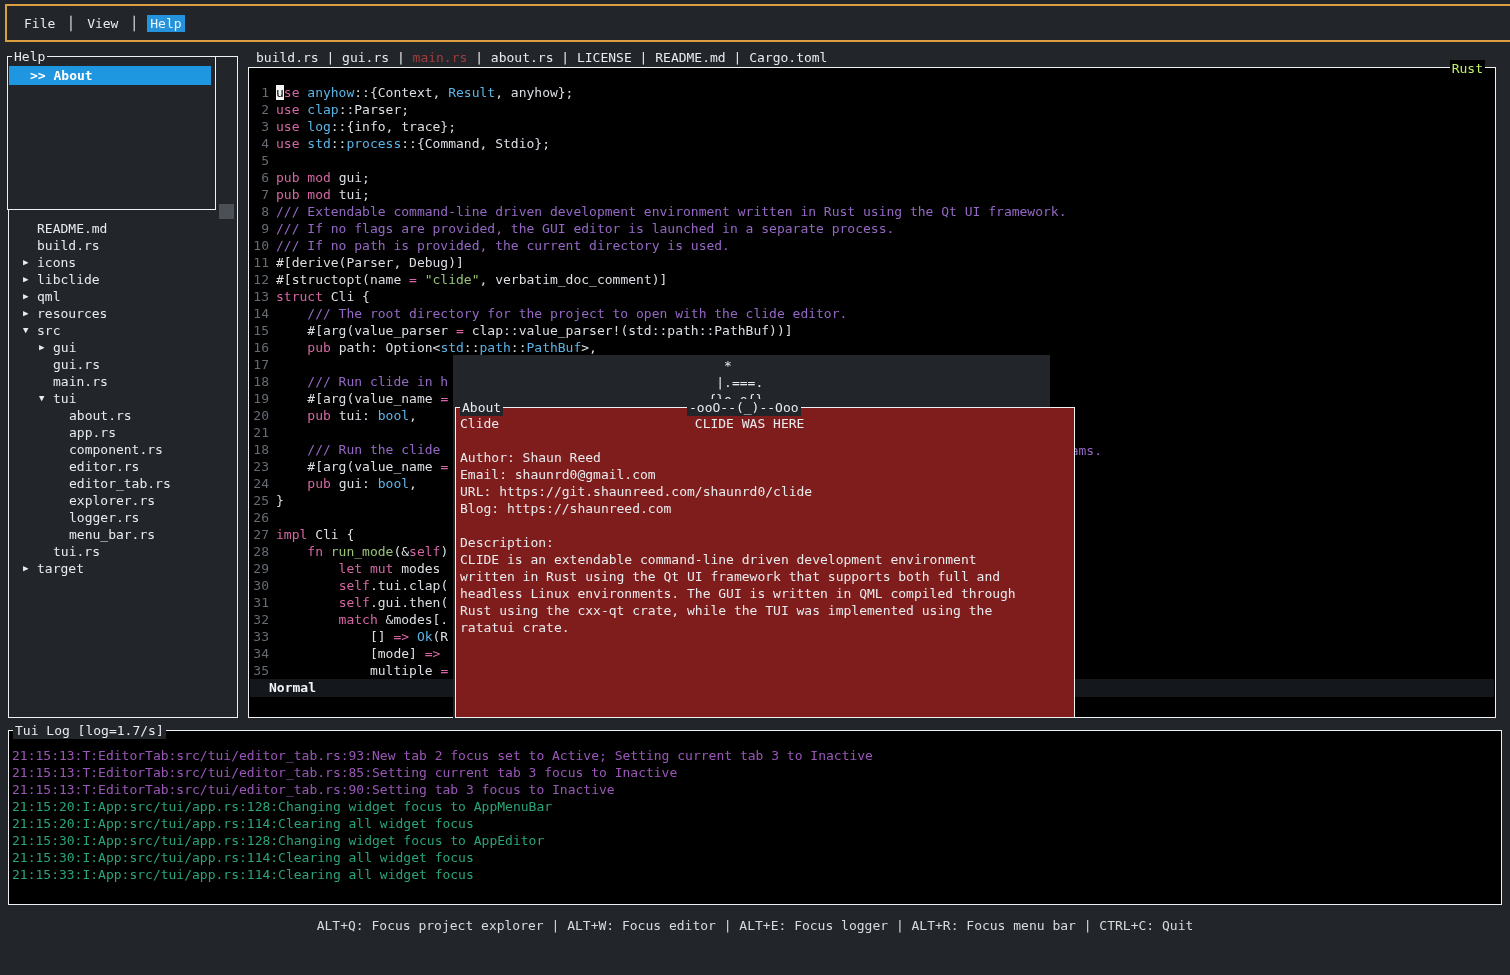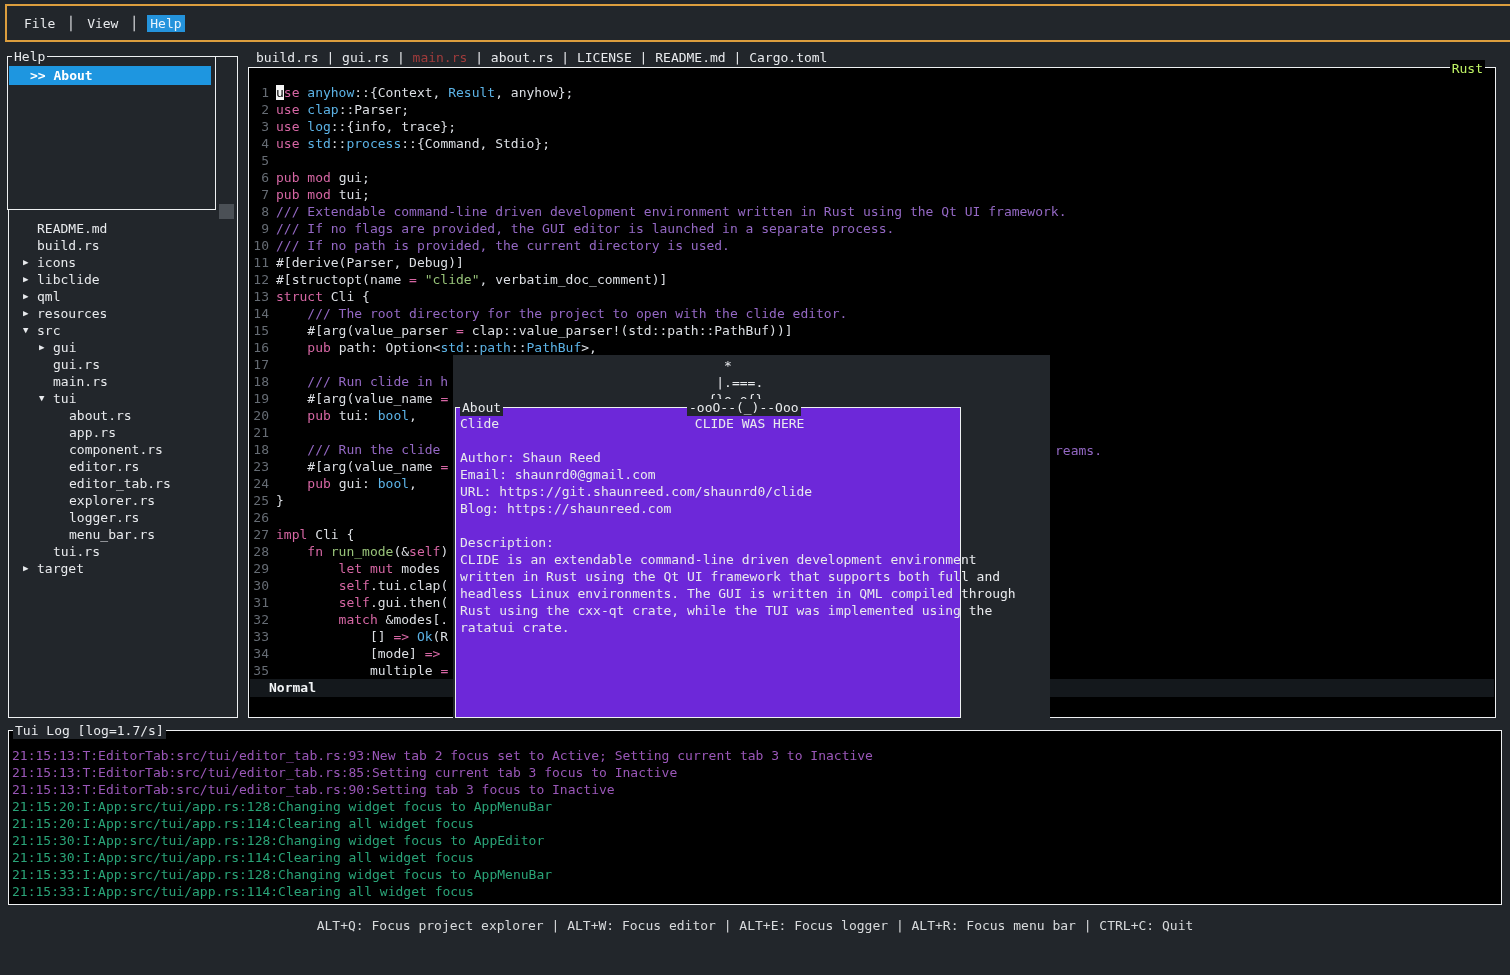--- a/index.html
+++ b/index.html
@@ -48,22 +48,22 @@
   .sg-fn{color:#98c379;}
   .sg-txt{color:#dcdfe4;}
   .sg-cur{background:#f5f5f5;color:#000;}
   #overflow-frag{position:absolute;left:806px;top:374px;color:#9468c4;white-space:pre;}
   #mode-strip{position:absolute;left:1px;right:1px;top:611px;height:18px;background:#14181c;
               line-height:18px;padding-left:19px;font-weight:bold;color:#f2f4f6;}
 
   
   #about-overlay{position:absolute;left:453px;top:355px;width:597px;height:365px;background:#22262b;z-index:5;}
   #about-art{position:absolute;left:5px;top:2px;color:#e8eaed;}
-  #about-box{position:absolute;left:2px;top:52px;width:506px;height:311px;border:1px solid #eef0f2;
-             box-sizing:border-box;background:#6d28d9;}
+  #about-box{position:absolute;left:2px;top:52px;width:620px;height:311px;border:1px solid #eef0f2;
+             box-sizing:border-box;background:#7f1d1d;}
   #about-banner{position:absolute;top:-9px;left:231px;background:#22262b;padding:0 2px;color:#e8eaed;white-space:pre;}
   #about-body{position:absolute;left:4px;top:7px;color:#e8eaed;}
 
   
   #log-panel{left:8px;top:730px;width:1494px;height:175px;background:#000000;}
   #log-rows{position:absolute;left:3px;top:16px;right:2px;}
   .log-row{height:17px;white-space:pre;}
   .log-trace{color:#9a57b8;}
   .log-info{color:#2aa478;}
 
@@ -184,20 +184,19 @@
   <div id="log-panel" class="panel">
     <div class="panel-title">Tui Log [log=1.7/s]</div>
     <div id="log-rows">
         <div class="log-row log-trace">21:15:13:T:EditorTab:src/tui/editor_tab.rs:93:New tab 2 focus set to Active; Setting current tab 3 to Inactive</div>
         <div class="log-row log-trace">21:15:13:T:EditorTab:src/tui/editor_tab.rs:85:Setting current tab 3 focus to Inactive</div>
         <div class="log-row log-trace">21:15:13:T:EditorTab:src/tui/editor_tab.rs:90:Setting tab 3 focus to Inactive</div>
         <div class="log-row log-info">21:15:20:I:App:src/tui/app.rs:128:Changing widget focus to AppMenuBar</div>
         <div class="log-row log-info">21:15:20:I:App:src/tui/app.rs:114:Clearing all widget focus</div>
         <div class="log-row log-info">21:15:30:I:App:src/tui/app.rs:128:Changing widget focus to AppEditor</div>
         <div class="log-row log-info">21:15:30:I:App:src/tui/app.rs:114:Clearing all widget focus</div>
-        <div class="log-row log-info">21:15:33:I:App:src/tui/app.rs:128:Changing widget focus to AppMenuBar</div>
         <div class="log-row log-info">21:15:33:I:App:src/tui/app.rs:114:Clearing all widget focus</div>
       </div>
   </div>
 
   <div id="footer-1" class="footer-line">ALT+Q: Focus project explorer | ALT+W: Focus editor | ALT+E: Focus logger | ALT+R: Focus menu bar | CTRL+C: Quit</div>
 
 </div>
 
 </body></html>

